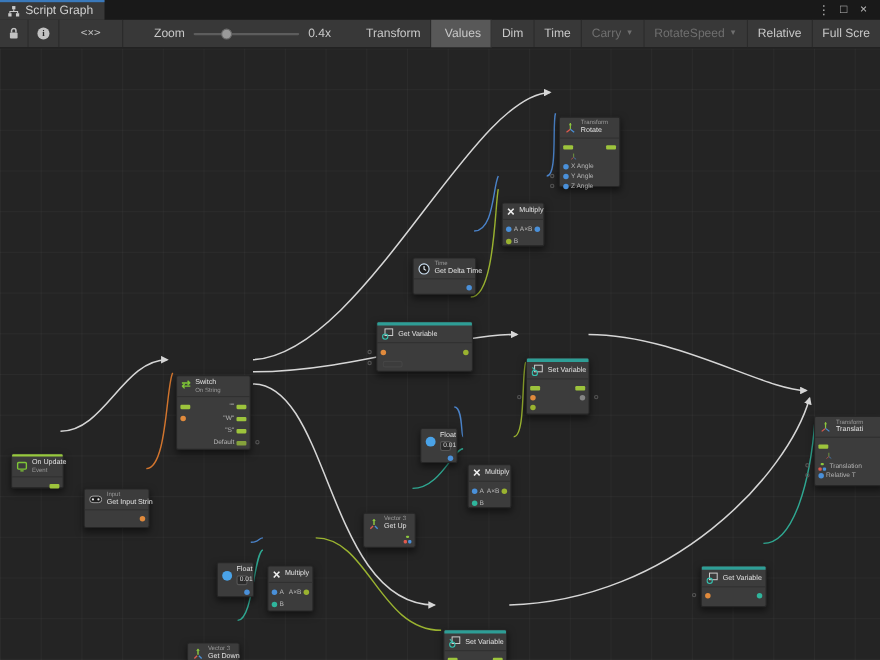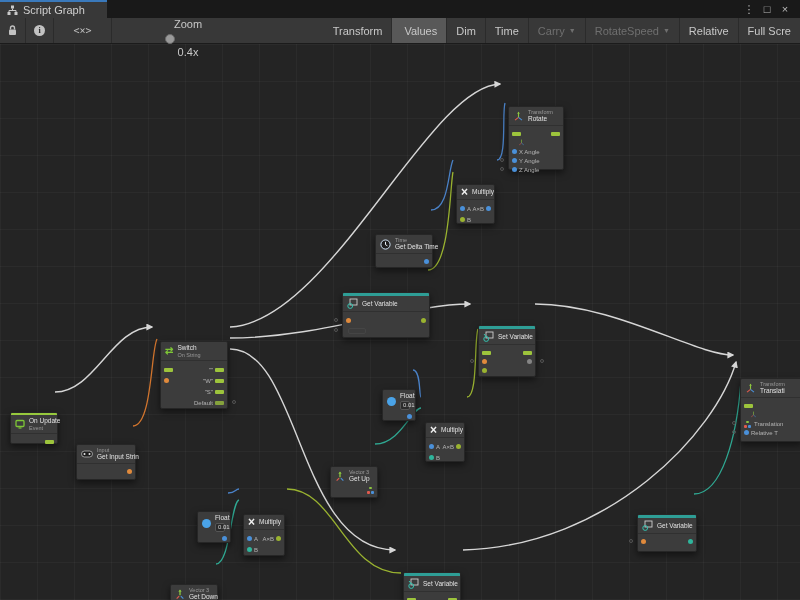--- a/index.html
+++ b/index.html
@@ -6,35 +6,35 @@
   html,body { margin:0; padding:0; }
   body {
     width:800px; height:600px; position:relative; overflow:hidden;
     background:#232323; font-family:"Liberation Sans", sans-serif;
     -webkit-font-smoothing:antialiased;
   }
 
   
   .titlebar { position:absolute; top:0; left:0; right:0; height:18px; background:#191919; display:flex; z-index:20; }
   .tab { display:flex; align-items:center; gap:5px; background:#383838; border-top:2px solid #3a79bb;
-         padding:0 22px 0 7px; color:#cfcfcf; font-size:11px; }
+         padding:0 10px 0 7px; color:#cfcfcf; font-size:11px; }
   .win-controls { margin-left:auto; display:flex; align-items:center; padding-right:6px; color:#b9b9b9; }
   .win-btn { width:18px; text-align:center; font-size:11px; cursor:default; }
 
   
   .toolbar { position:absolute; top:18px; left:0; right:0; height:26px; background:#383838;
              border-bottom:1px solid #1b1b1b; display:flex; align-items:stretch; z-index:20;
              color:#c8c8c8; font-size:11px; white-space:nowrap; }
   .tbtn { display:flex; align-items:center; justify-content:center; padding:0 9px; border-right:1px solid #2b2b2b; }
   .tbtn.icon-only { padding:0 8px; }
   .tbtn.active { background:#585858;padding-left:12px; }
   .tbtn.disabled { color:#6f6f6f; }
   .tb-gap { width:22px; }
   .graphname { display:flex; align-items:center; gap:5px; padding:0 8px; }
-  .zoomgrp { display:flex; align-items:center; gap:8px; padding:0 6px;flex-direction:column; }
+  .zoomgrp { display:flex; align-items:center; gap:8px; padding:0 6px; }
   .slider { width:96px; height:2px; background:#5d5d5d; position:relative; border-radius:1px; }
   .slider .thumb { position:absolute; left:26%; top:-4px; width:10px; height:10px; border-radius:50%; background:#9a9a9a; border:1px solid #6b6b6b; }
   .right-group { margin-left:auto; display:flex; align-items:stretch; }
   .dd-arrow { font-size:7px; margin-left:4px; }
   .codeglyph { font-family:"DejaVu Sans Mono", monospace; font-size:10px; color:#bdbdbd; }
   .infocircle { width:11px; height:11px; border-radius:50%; background:#c2c2c2; color:#252525;
                 font-size:8px; font-weight:bold; display:flex; align-items:center; justify-content:center; font-family:"Liberation Serif",serif;}
 
   
   .canvas { position:absolute; top:44px; left:0; width:800px; height:556px; overflow:hidden;

